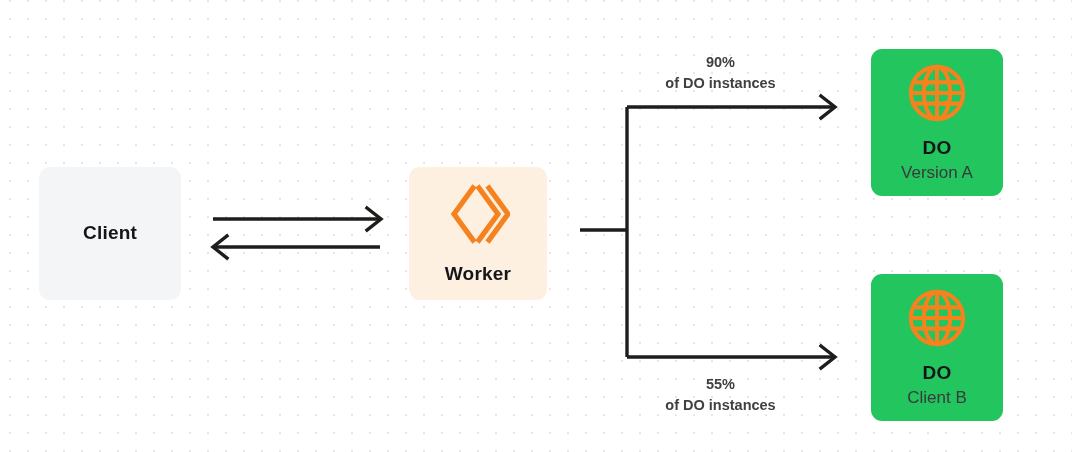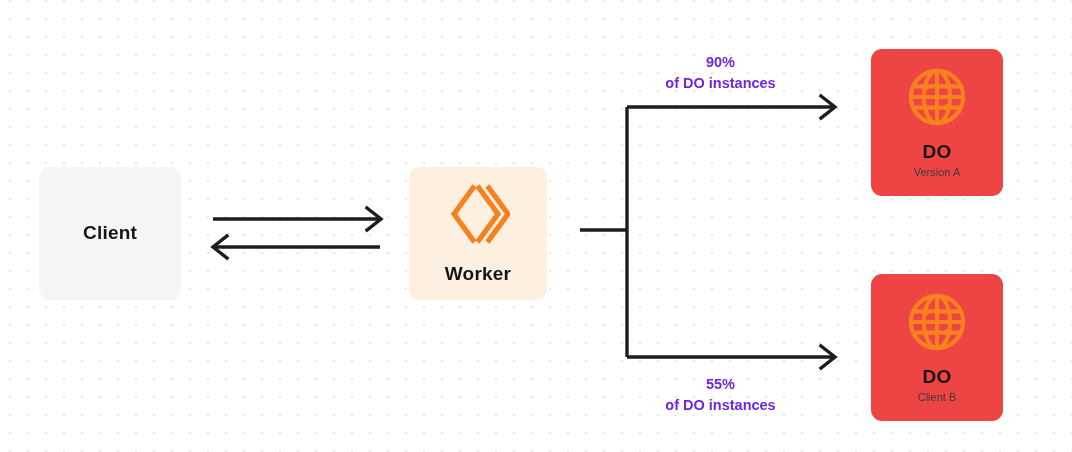--- a/index.html
+++ b/index.html
@@ -25,45 +25,45 @@
   .node-client{
     left:39px;top:167px;width:142px;height:133px;
     background:#f4f5f7;
   }
   .node-worker{
     left:409px;top:167px;width:138px;height:133px;
     background:#fdf0e1;
   }
   .node-do{
     left:871px;width:132px;height:147px;
-    background:#ef4444;
+    background:#22c55e;
   }
   .node-do-a{top:49px;}
   .node-do-b{top:274px;}
 
   .label-strong{
     font-size:19px;font-weight:bold;color:#16161a;
     letter-spacing:.2px;line-height:1.1;
   }
   .label-sub{
-    font-size:11px;font-weight:normal;color:#3a3a3c;
+    font-size:17px;font-weight:normal;color:#3a3a3c;
     line-height:1.25;margin-top:3px;
   }
   .worker-title{margin-top:18px;}
   .do-title{margin-top:14px;}
 
   .icon-worker{width:64px;height:64px;display:block;}
   .icon-globe{width:62px;height:62px;display:block;}
 
   svg.conn{position:absolute;left:0;top:0;width:1072px;height:452px;overflow:visible;pointer-events:none;}
 
   .flowlabel{
     position:absolute;
     text-align:center;
-    font-size:14.5px;font-weight:bold;color:#6d28d9;
+    font-size:14.5px;font-weight:bold;color:#404040;
     line-height:1.42;
     white-space:nowrap;
   }
   .flowlabel-top{left:633px;top:52px;width:175px;}
   .flowlabel-bottom{left:633px;top:374px;width:175px;}
 </style>
 </head>
 <body>
 
 <div id="stage">

